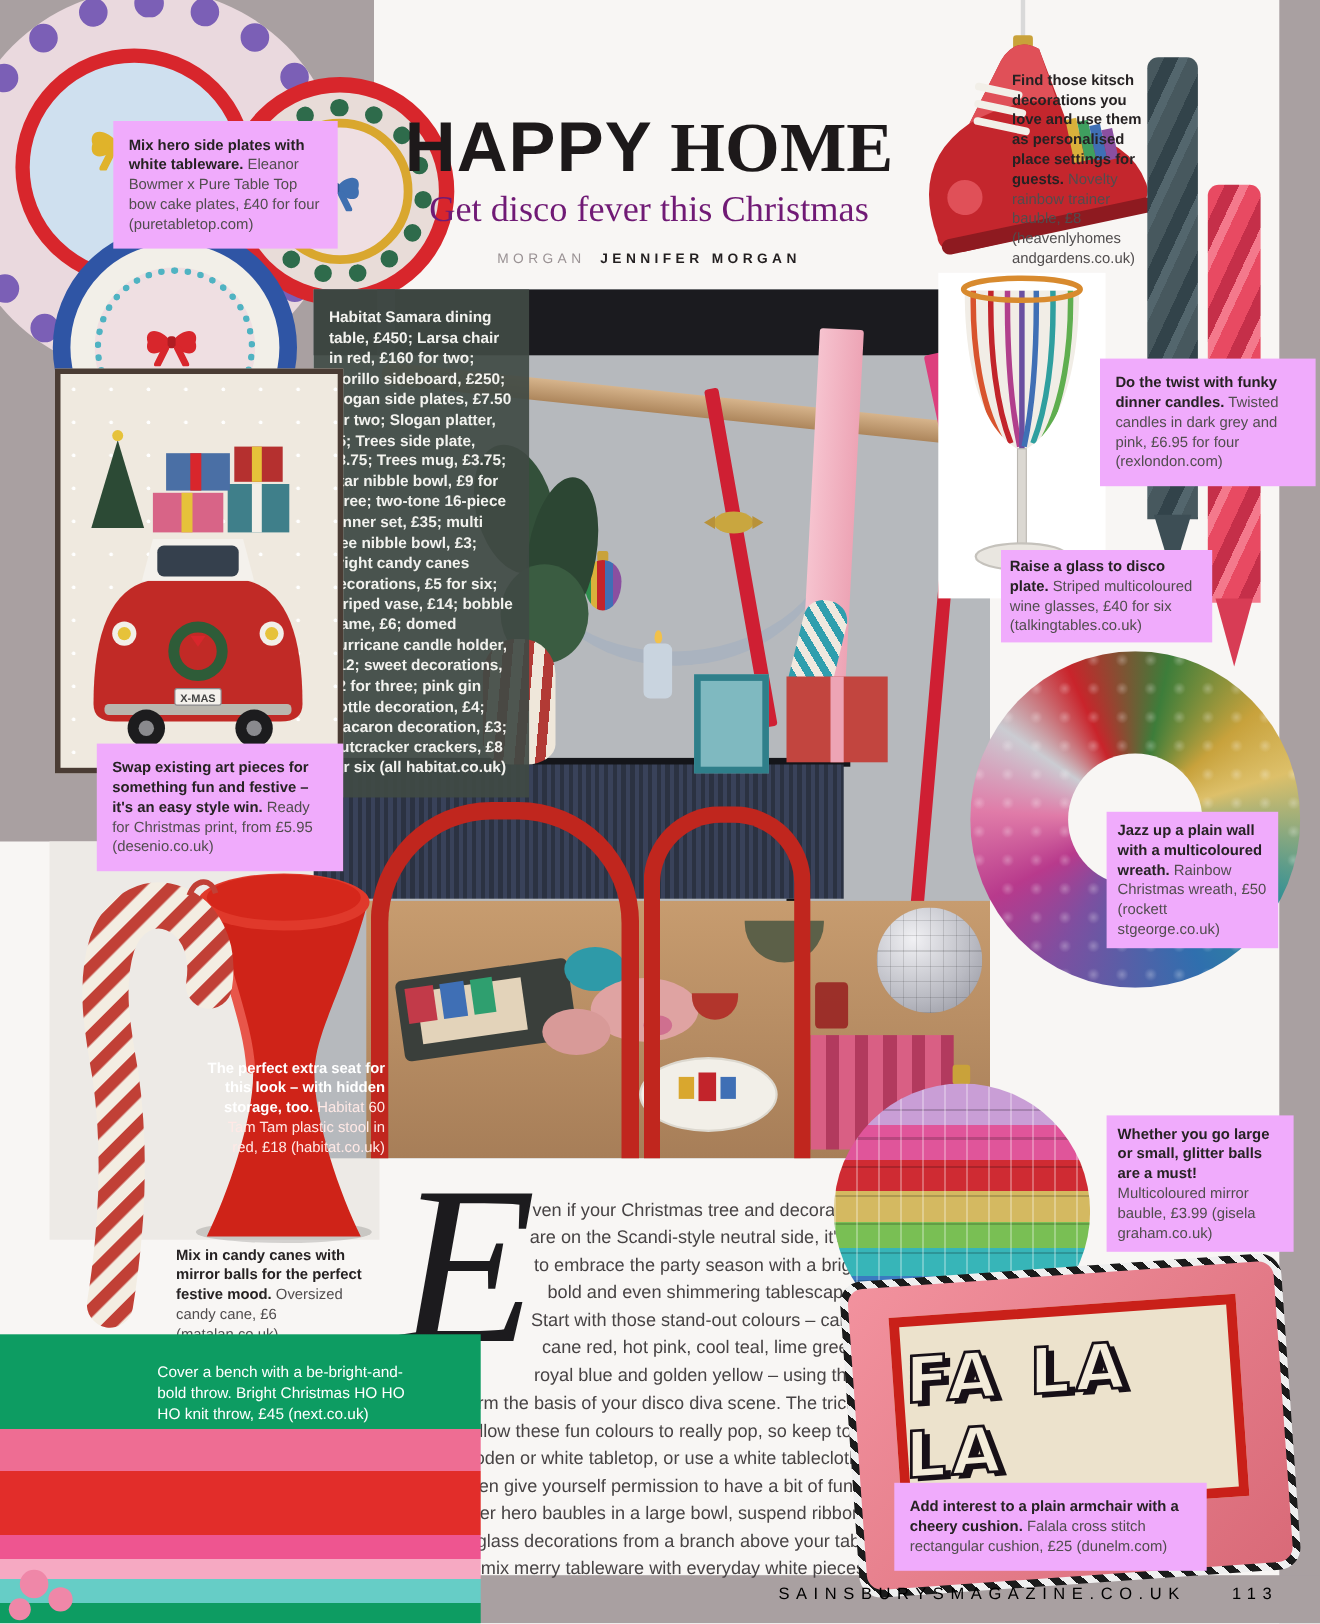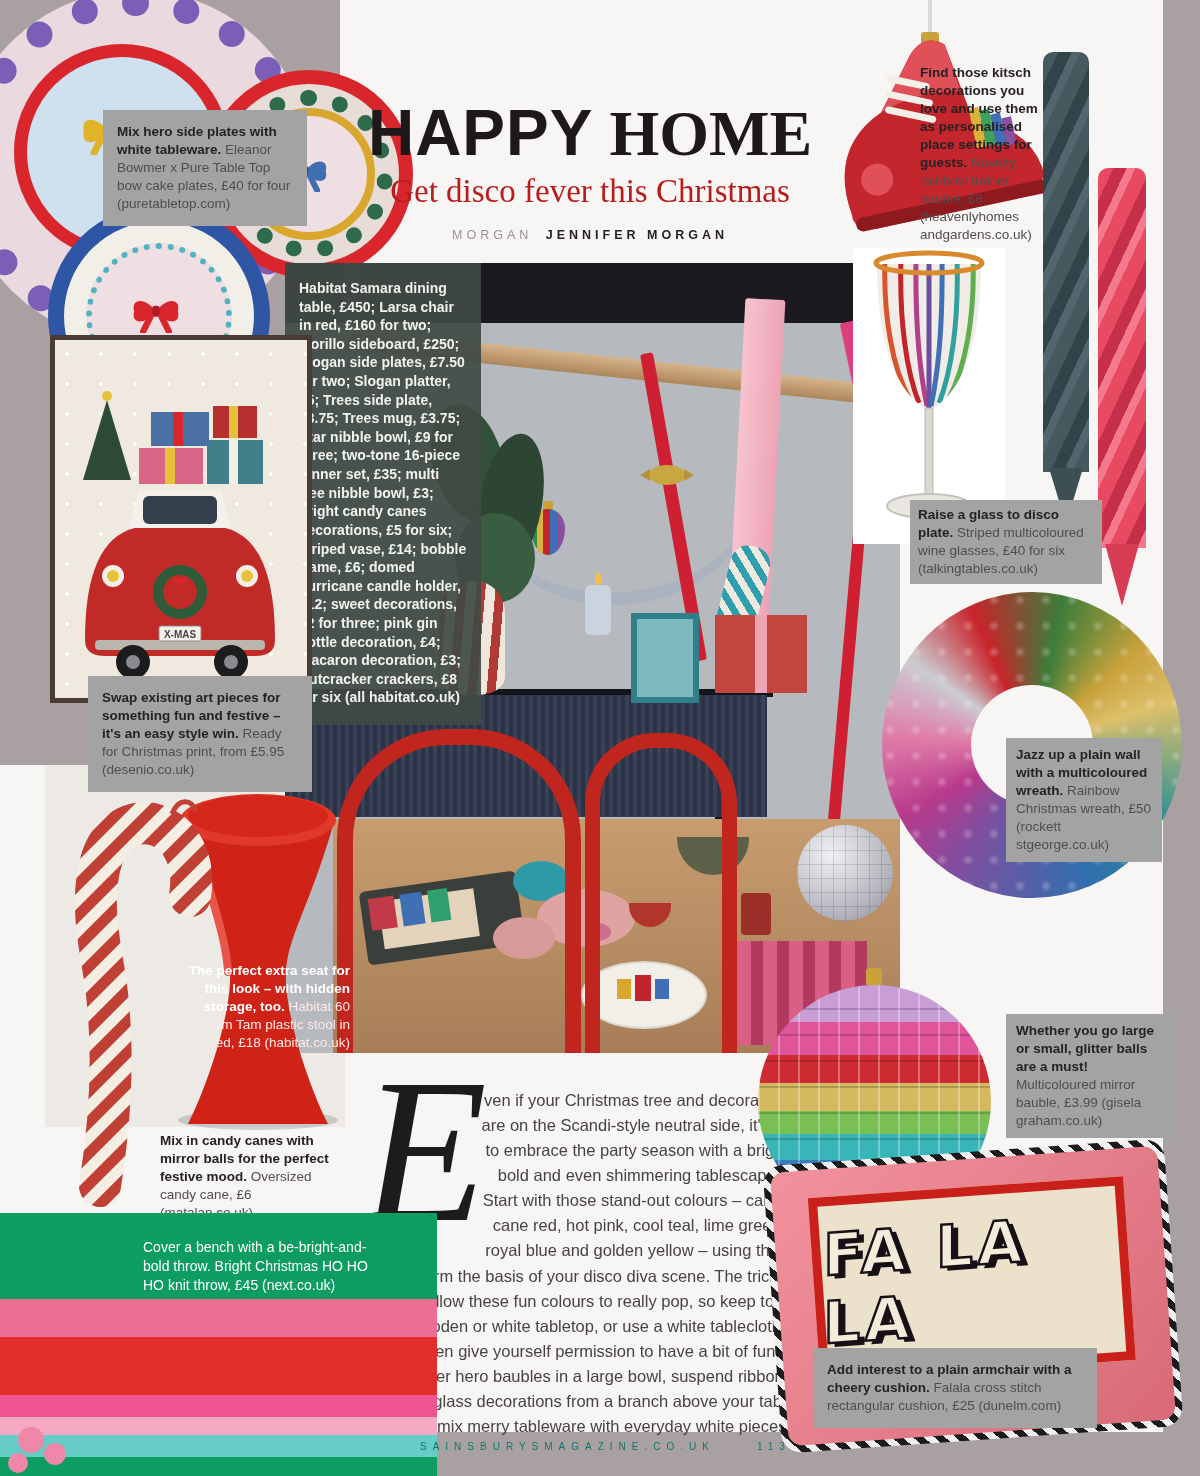--- a/index.html
+++ b/index.html
@@ -8,39 +8,39 @@
   .abs{position:absolute}
   
   .mauve{background:#a9a0a1}
   .mv-tl{left:0;top:0;width:340px;height:765px}
   .mv-r{left:1163px;top:0;width:37px;height:1476px}
   .mv-b{left:0;top:1432px;width:1200px;height:44px}
   .stool-bg{left:45px;top:765px;width:300px;height:362px;background:#edeae6}
   
   .cap{font-size:13.5px;line-height:1.33;color:#514d4e}
   .cap .b{font-weight:bold;color:#262223}
-  .card{background:#a3a3a3;padding:13px 14px}
+  .card{background:#f0abfc;padding:13px 14px}
   .cap-plates{left:103px;top:110px;width:176px}
   .cap-kitsch{left:920px;top:64px;width:134px;padding:0}
   .cap-twist{left:1000px;top:326px;width:168px}
   .cap-glass{left:910px;top:500px;width:176px;padding:6px 8px}
   .cap-wreath{left:1006px;top:738px;width:136px;padding:8px 10px}
   .cap-glitter{left:1006px;top:1014px;width:150px;padding:8px 10px}
   .cap-art{left:88px;top:676px;width:196px}
   .cap-candy{left:156px;top:1124px;width:186px;padding:8px 4px;background:transparent}
   .cap-cushion{left:813px;top:1348px;width:256px}
   .cap-stool{left:188px;top:962px;width:162px;text-align:right;color:#ffffff}
   .cap-stool .b{color:#ffffff}
   .cap-stool .n{color:#ffe9e6}
   .cap-throw{left:143px;top:1238px;width:242px;font-weight:normal;color:#ffffff;font-size:14px;line-height:1.35}
   
   .masthead{left:340px;top:96px;width:500px;text-align:center;color:#1d191a}
   .t-bold{font-weight:800;font-size:64px;letter-spacing:1px;font-family:"Liberation Sans",sans-serif}
   .t-serif{font-weight:bold;font-size:64px;font-family:"Liberation Serif",serif}
-  .subtitle{font-family:"Liberation Serif",serif;font-size:33px;margin-top:2px;color:#b91c1c}
+  .subtitle{font-family:"Liberation Serif",serif;font-size:33px;margin-top:2px;color:#701a75}
   .byline{margin-top:18px;font-size:12.5px;letter-spacing:4px}
   .by-label{color:#9a9294}
   .by-name{color:#231f20;font-weight:bold;margin-left:6px}
   
   .plate{border-radius:50%}
   .p1{left:-40px;top:-10px;width:300px;height:300px;border:26px dotted #7b5fb6;background:#ead9de}
   .p1 .ring{position:absolute;left:28px;top:28px;width:190px;height:190px;border:13px solid #d8262c;border-radius:50%;background:#cfe0ef}
   .p2{left:205px;top:70px;width:180px;height:180px;border:14px solid #d8262c;background:#e8dcd8}
   .p2 .wr{position:absolute;left:6px;top:6px;width:136px;height:136px;border:16px dotted #2e6b4b;border-radius:50%}
   .p2 .ring{position:absolute;left:24px;top:24px;width:116px;height:116px;border:8px solid #d9a72e;border-radius:50%;background:#efdfe2}
@@ -140,21 +140,21 @@
     background:repeating-linear-gradient(90deg,rgba(255,255,255,.3) 0 2px,transparent 2px 20px),repeating-linear-gradient(0deg,rgba(0,0,0,.18) 0 2px,transparent 2px 26px),
     linear-gradient(180deg,#c99ed6 0 16%,#e0559a 16% 30%,#cf2b33 30% 42%,#d4b961 42% 54%,#79bf54 54% 64%,#37b5b8 64% 75%,#3a7bc0 75% 85%,#8a52a5 85% 100%)}
   .ball-cap{left:866px;top:968px;width:16px;height:18px;background:#c9a23a;border-radius:3px}
   
   .cushion{left:772px;top:1152px;width:402px;height:288px;border-radius:20px;transform:rotate(-4deg);
     background:repeating-linear-gradient(45deg,#1b1b1b 0 7px,#efefef 7px 14px)}
   .cush-in{position:absolute;inset:7px;border-radius:14px;background:linear-gradient(135deg,#f2929e,#d96a78)}
   .cush-panel{position:absolute;left:36px;top:28px;right:36px;bottom:62px;border:9px solid #c92019;background:#ece2cc;display:flex;align-items:center;justify-content:center}
   .falala{font-weight:800;font-size:58px;letter-spacing:5px;color:#f3ecda;-webkit-text-stroke:2.5px #171017;text-shadow:6px 4px 0 #171017;transform:skewX(-4deg);font-family:"DejaVu Sans",sans-serif}
   
-  .footer{left:420px;top:1441px;width:742px;font-size:10px;letter-spacing:6px;color:#0f766e}
+  .footer{left:420px;top:1441px;width:742px;text-align:right;font-size:15px;letter-spacing:6px;color:#000000}
   .footer .num{margin-left:42px}
 </style>
 </head>
 <body>
 
 <div class="page">
 
   <div class="abs mauve mv-tl"></div>
   <div class="abs mauve mv-r"></div>
   <div class="abs mauve mv-b"></div>
@@ -299,20 +299,23 @@
         <path d="M89 10 C90 80 84 130 78 158" stroke="#3f6fb5"></path>
         <path d="M104 10 C106 75 98 125 86 155" stroke="#2f9f9f"></path>
         <path d="M120 10 C122 70 112 120 96 150" stroke="#5fae4f"></path>
       </g>
       <ellipse cx="76" cy="15" rx="53" ry="10" fill="none" stroke="#d88a2e" stroke-width="5"></ellipse>
       <rect x="72" y="160" width="8" height="88" fill="#dbd8d2" stroke="#b9b6b0" stroke-width="1"></rect>
       <ellipse cx="76" cy="258" rx="42" ry="12" fill="#e9e6e0" stroke="#c5c2bc" stroke-width="2"></ellipse>
     </svg>
   </div>
 
+  <div class="abs card cap cap-twist">
+    <span class="b">Do the twist with funky dinner candles.</span><span class="n"> Twisted candles in dark grey and pink, £6.95 for four (rexlondon.com)</span>
+  </div>
 
   <div class="abs card cap cap-glass">
     <span class="b">Raise a glass to disco plate.</span><span class="n"> Striped multicoloured wine glasses, £40 for six (talkingtables.co.uk)</span>
   </div>
 
   <div class="abs wreath">
     <div class="wring"></div>
     <div class="whole"></div>
   </div>
   <div class="abs card cap cap-wreath">

